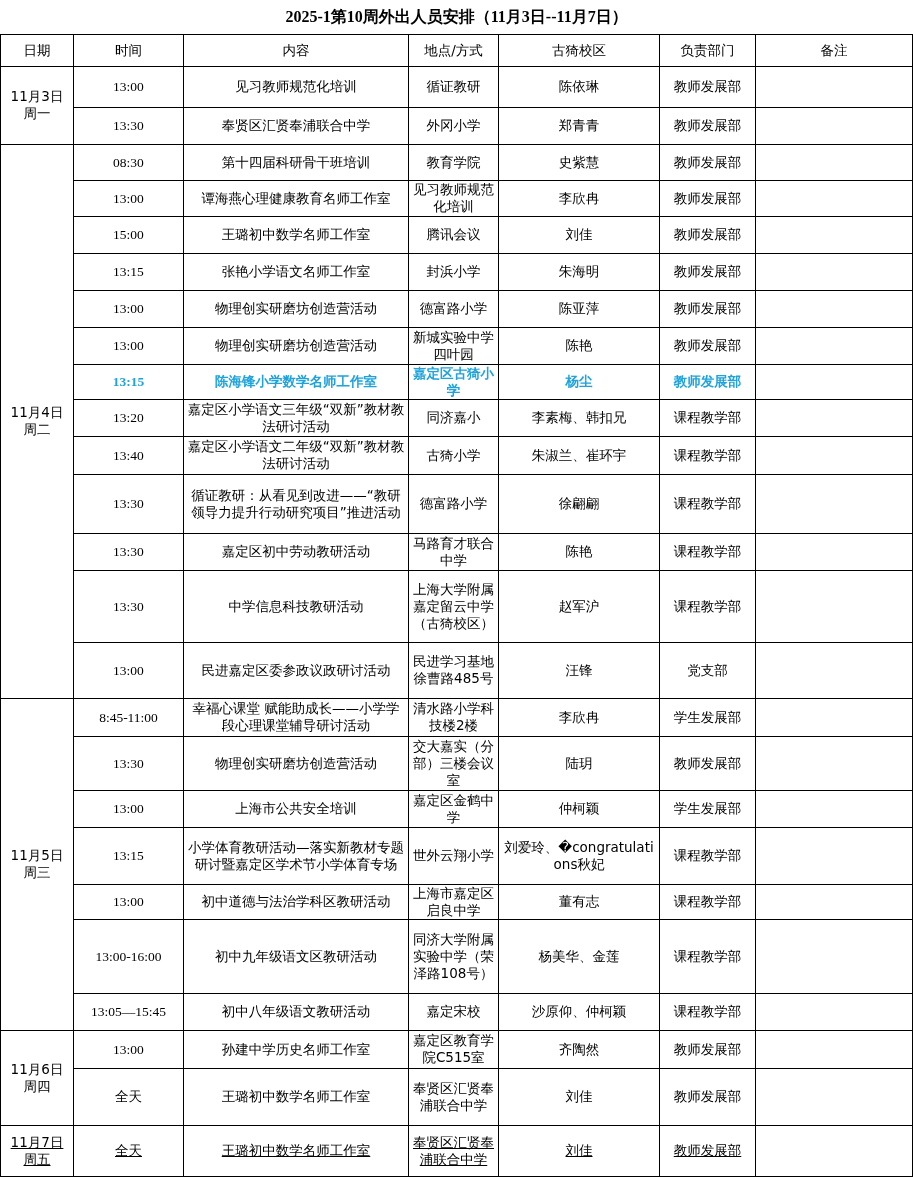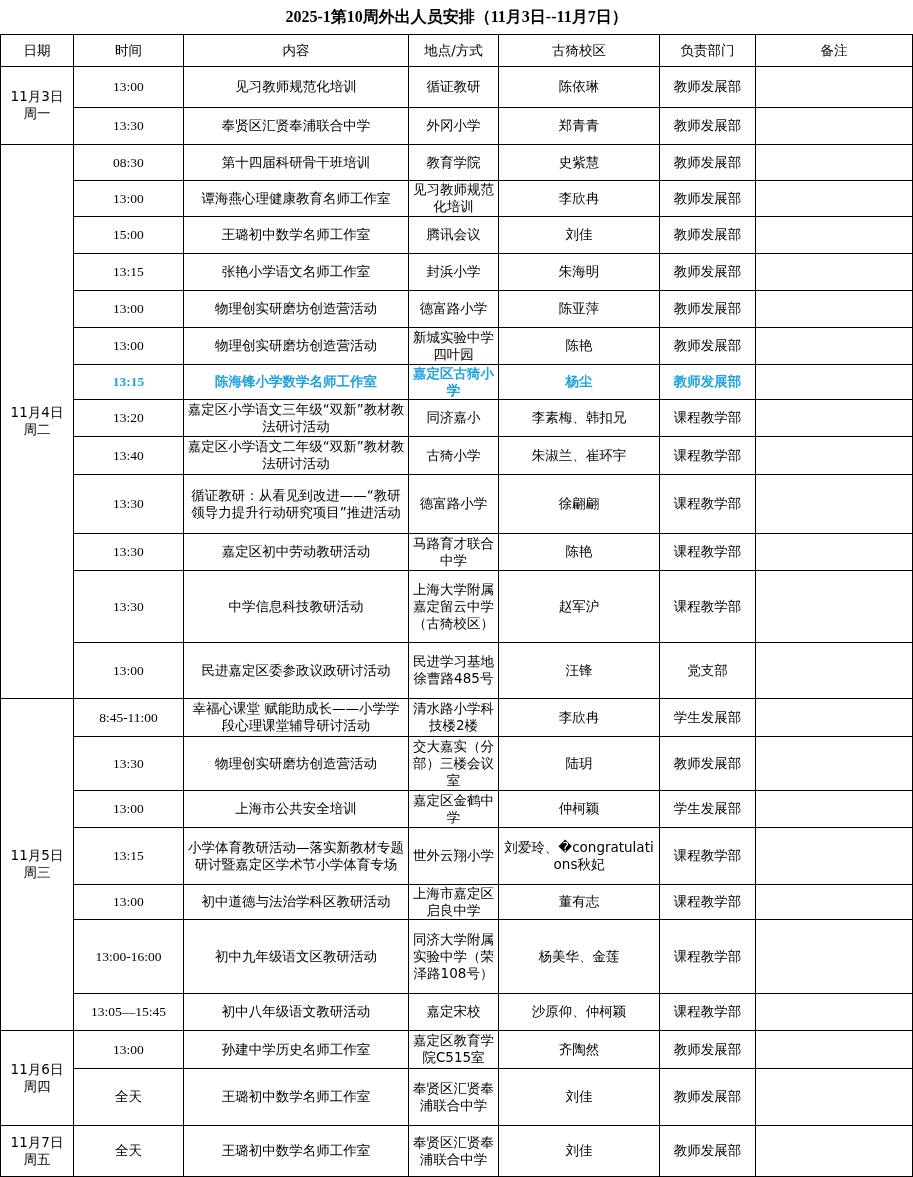--- a/index.html
+++ b/index.html
@@ -275,21 +275,21 @@
     <td class="remarks"></td>
   </tr>
         <tr style="height: 57px;">
     <td class="time">全天</td>
     <td>王璐初中数学名师工作室</td>
     <td>奉贤区汇贤奉浦联合中学</td>
     <td>刘佳</td>
     <td>教师发展部</td>
     <td class="remarks"></td>
   </tr>
-        <tr style="height: 51px;">
+        <tr style="height: 51px; text-decoration: underline;">
           <td rowspan="1" class="date-cell">
             <div>11月7日</div>
             <div>周五</div>
           </td>
     <td class="time">全天</td>
     <td>王璐初中数学名师工作室</td>
     <td>奉贤区汇贤奉浦联合中学</td>
     <td>刘佳</td>
     <td>教师发展部</td>
     <td class="remarks"></td>

